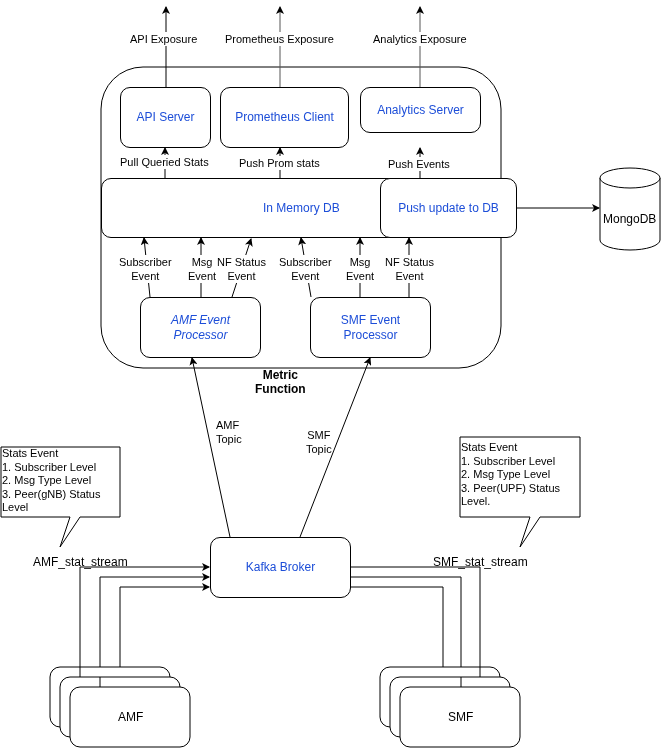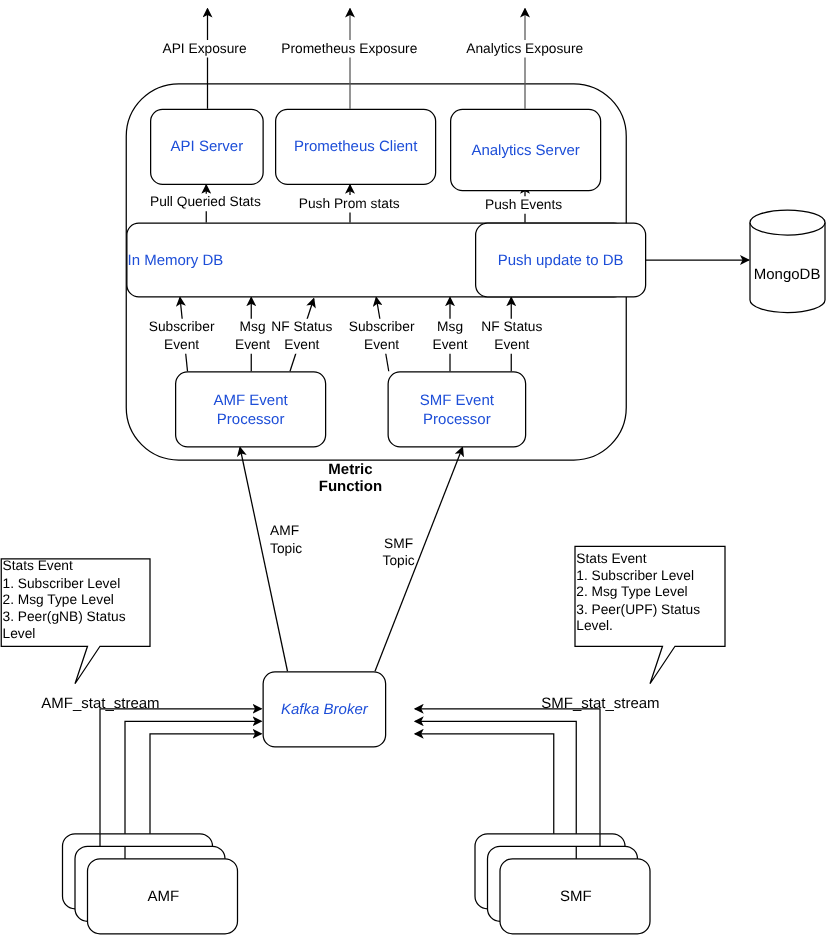--- a/index.html
+++ b/index.html
@@ -74,27 +74,27 @@
   <line x1="461" y1="677" x2="461" y2="687" stroke="#000"></line>
   <line x1="443" y1="687" x2="443" y2="687" stroke="#000"></line>
 </svg>
 
 <div class="lbl" style="left:130px;top:32px;">API Exposure</div>
 <div class="lbl" style="left:225px;top:32px;">Prometheus Exposure</div>
 <div class="lbl" style="left:373px;top:32px;">Analytics Exposure</div>
 
 <div class="box" style="left:120px;top:87px;width:91px;height:61px;">API Server</div>
 <div class="box" style="left:220px;top:87px;width:129px;height:61px;">Prometheus Client</div>
-<div class="box" style="left:360px;top:87px;width:121px;height:66px;">Analytics Server</div>
+<div class="box" style="left:360px;top:87px;width:121px;height:46px;">Analytics Server</div>
 
 <div class="lbl" style="left:120px;top:155px;">Pull Queried Stats</div>
 <div class="lbl" style="left:239px;top:156px;">Push Prom stats</div>
 <div class="lbl" style="left:388px;top:157px;">Push Events</div>
 
-<div class="box" style="left:101px;top:178px;width:400px;height:60px;justify-content:flex-start;">
+<div class="box" style="left:101px;top:178px;width:400px;height:60px;justify-content:flex-start;padding-left:161px;">
   <span>In Memory DB</span>
 </div>
 <div class="box" style="left:380px;top:178px;width:137px;height:60px;">Push update to DB</div>
 
 <div class="lbl nobg" style="left:603px;top:212px;font-size:12px;">MongoDB</div>
 
 <div class="lbl" style="left:119px;top:255px;">
   <div>Subscriber</div>
     <div>Event</div>
 </div>
@@ -113,44 +113,44 @@
 </div>
 <div class="lbl" style="left:346px;top:255px;">
   <div>Msg</div>
     <div>Event</div>
 </div>
 <div class="lbl" style="left:385px;top:255px;">
   <div>NF Status</div>
     <div>Event</div>
 </div>
 
-<div class="box" style="left:140px;top:297px;width:121px;height:61px;flex-direction:column;">
+<div class="box" style="left:140px;top:297px;width:121px;height:61px;flex-direction:column;font-style:italic;">
   <div>AMF Event</div>
     <div>Processor</div>
 </div>
-<div class="box" style="left:310px;top:297px;width:111px;height:61px;flex-direction:column;">
+<div class="box" style="left:310px;top:297px;width:121px;height:61px;flex-direction:column;">
   <div>SMF Event</div>
     <div>Processor</div>
 </div>
 
 <div class="lbl bold nobg" style="left:255px;top:368px;">
   <div>Metric</div>
     <div>Function</div>
 </div>
 
 <div class="lbl nobg" style="left:216px;top:418px;text-align:left;">
   <div>AMF</div>
     <div>Topic</div>
 </div>
 <div class="lbl nobg" style="left:306px;top:428px;">
   <div>SMF</div>
     <div>Topic</div>
 </div>
 
-<div class="box" style="left:210px;top:537px;width:99px;height:61px;font-style:italic;">Kafka Broker</div>
+<div class="box" style="left:210px;top:537px;width:141px;height:61px;">Kafka Broker</div>
 
 <div class="lbl nobg" style="left:33px;top:555px;font-size:12px;">AMF_stat_stream</div>
 <div class="lbl nobg" style="left:433px;top:555px;font-size:12px;">SMF_stat_stream</div>
 
 <div class="callout-text" style="left:2px;top:447px;width:118px;">
   <div>Stats Event</div>
   <div>1. Subscriber Level</div>
   <div>2. Msg Type Level</div>
   <div>3. Peer(gNB) Status</div>
   <div>Level</div>

